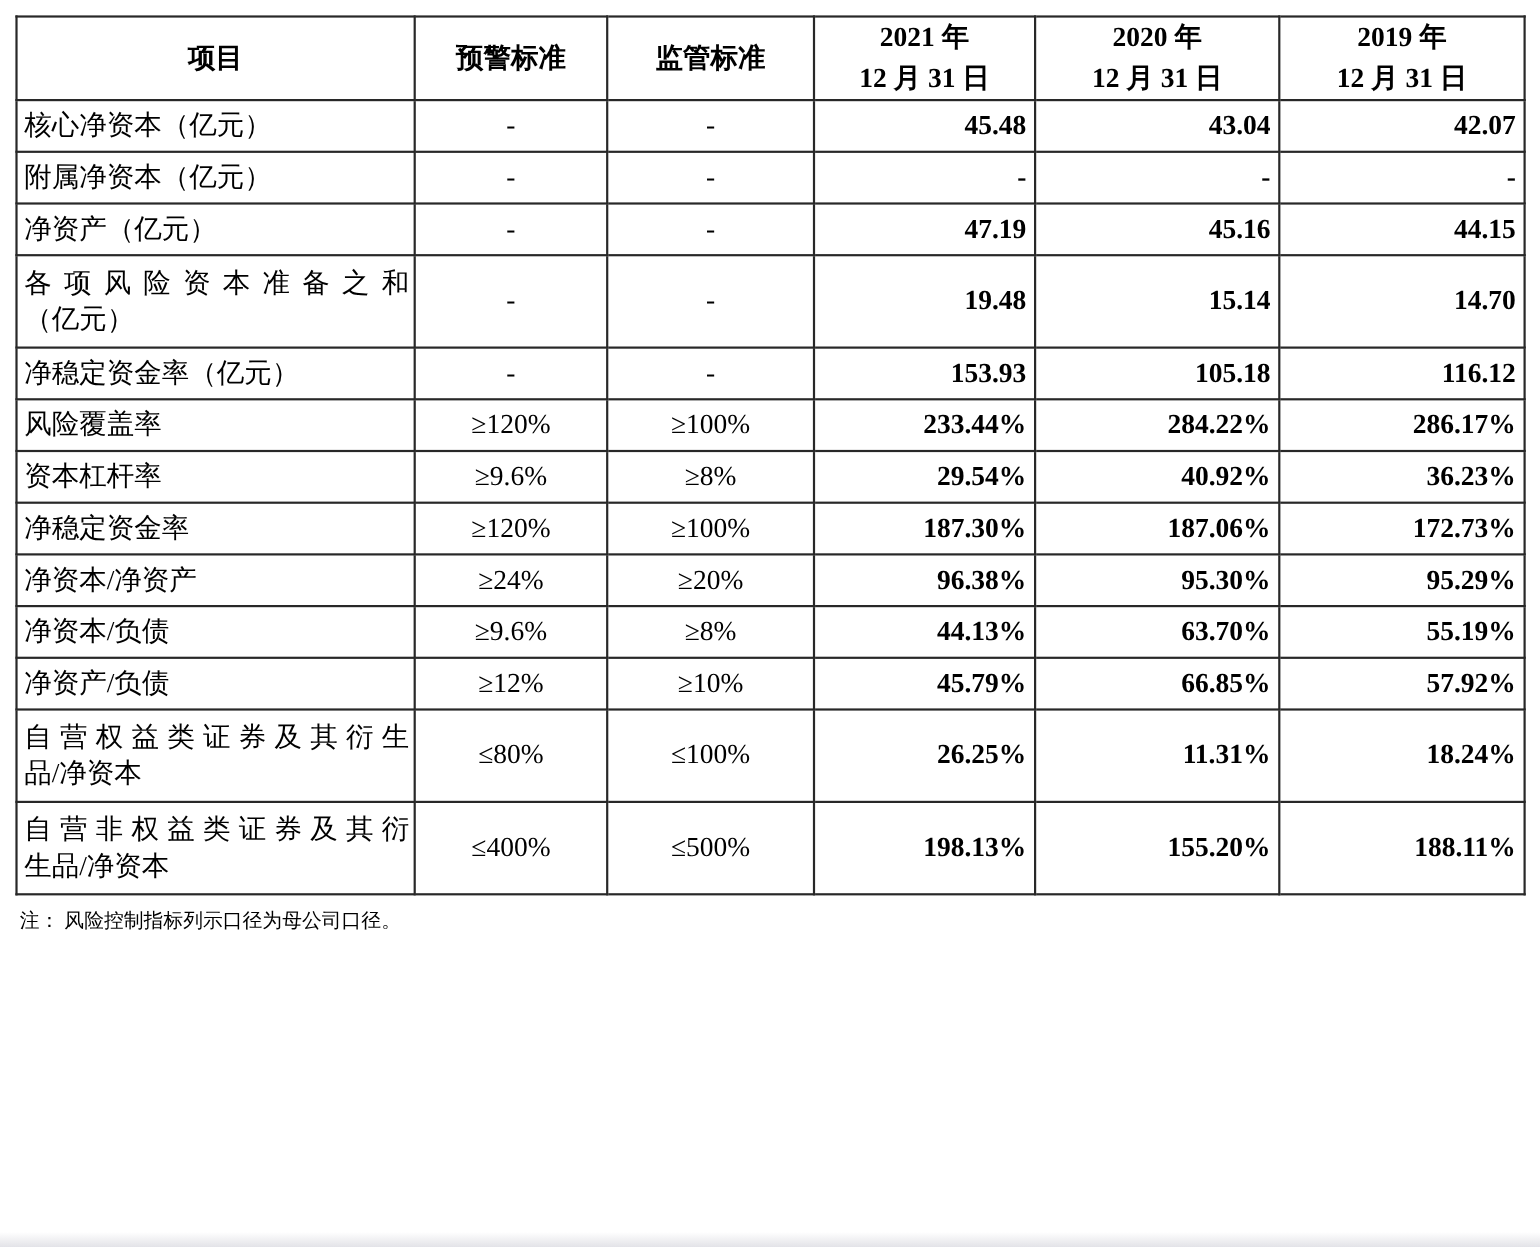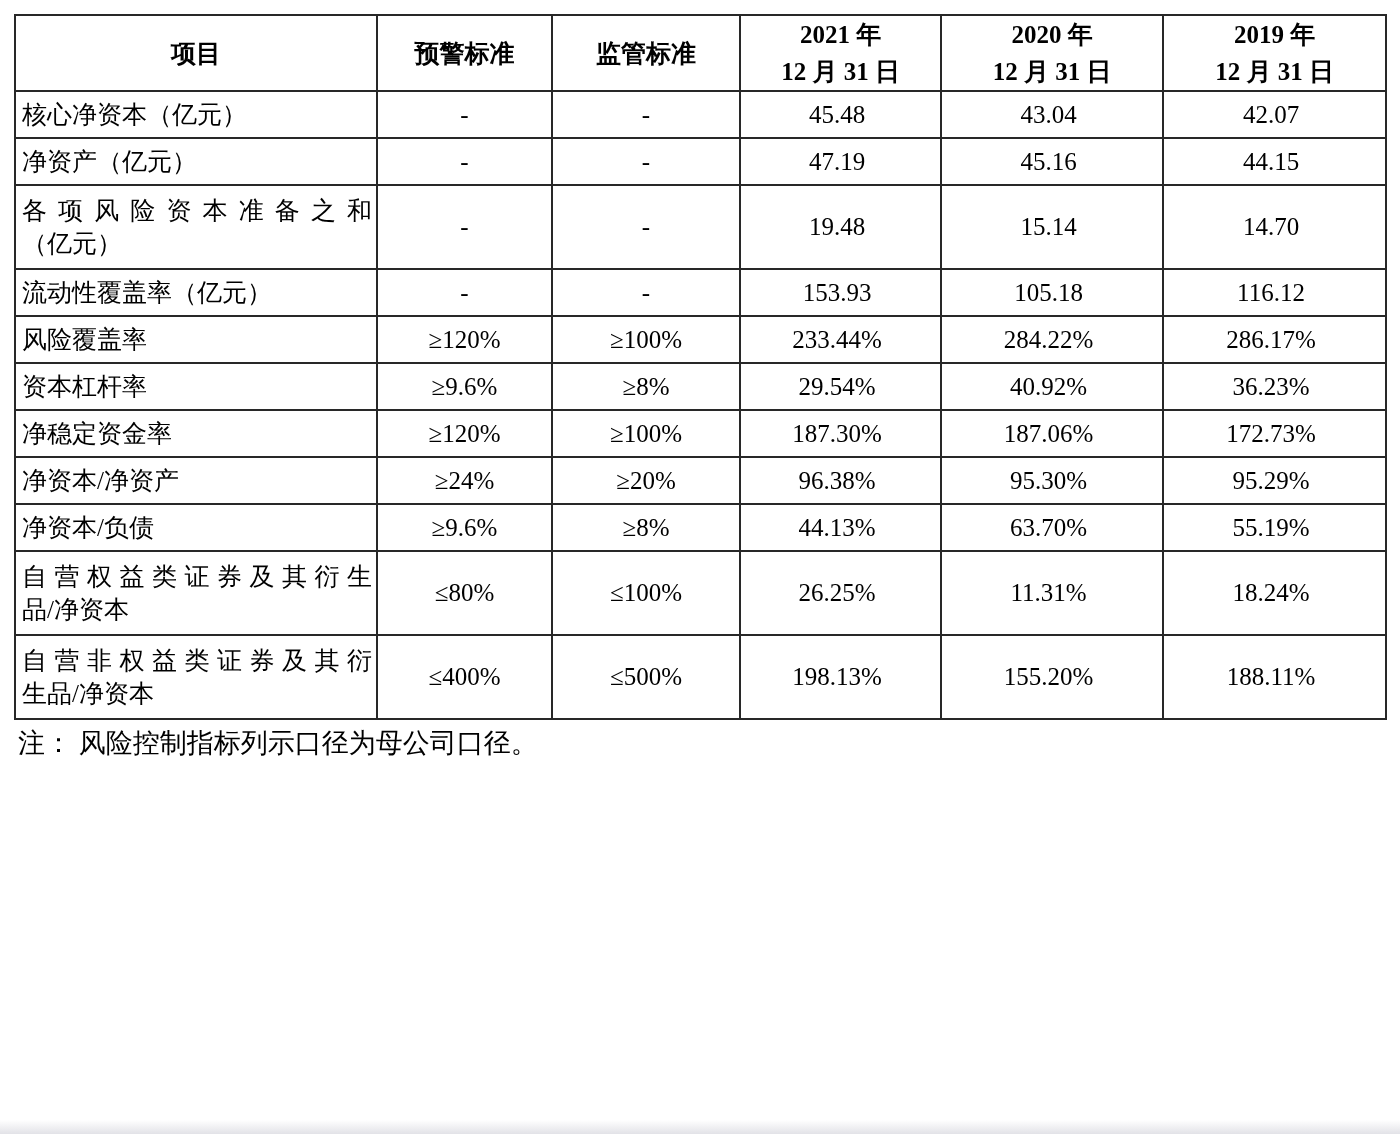--- a/index.html
+++ b/index.html
@@ -38,28 +38,28 @@
     text-align: center;
     line-height: 37px;
   }
   td.item {
     text-align: left;
     padding-left: 6px;
     padding-right: 4px;
     line-height: 33px;
   }
   td.mid { text-align: center; }
-  td.val { text-align: center; padding-right: 7px; }
+  td.val { text-align: right; padding-right: 7px; font-weight: bold; }
   .jline {
     text-align: justify;
     text-align-last: justify;
     text-justify: inter-character;
   }
   .note {
-    font-size: 27px;
+    font-size: 18px;
     margin-top: 7px;
     padding-left: 4px;
     line-height: 32px;
   }
   .bottom-fade {
     position: absolute;
     left: 0; right: 0; bottom: 0;
     height: 14px;
     background: linear-gradient(#ffffff, #e2e2e7);
   }
@@ -99,40 +99,48 @@
     <tbody>
       <tr class="h1">
         <td class="item">核心净资本（亿元）</td>
         <td class="mid">-</td>
         <td class="mid">-</td>
         <td class="val">45.48</td>
         <td class="val">43.04</td>
         <td class="val">42.07</td>
       </tr>
       <tr class="h1">
+        <td class="item">附属净资本（亿元）</td>
+        <td class="mid">-</td>
+        <td class="mid">-</td>
+        <td class="val">-</td>
+        <td class="val">-</td>
+        <td class="val">-</td>
+      </tr>
+      <tr class="h1">
         <td class="item">净资产（亿元）</td>
         <td class="mid">-</td>
         <td class="mid">-</td>
         <td class="val">47.19</td>
         <td class="val">45.16</td>
         <td class="val">44.15</td>
       </tr>
       <tr class="h2">
         <td class="item">
           <div class="jline">各项风险资本准备之和</div>
           <div>（亿元）</div>
         </td>
         <td class="mid">-</td>
         <td class="mid">-</td>
         <td class="val">19.48</td>
         <td class="val">15.14</td>
         <td class="val">14.70</td>
       </tr>
       <tr class="h1">
-        <td class="item">流动性覆盖率（亿元）</td>
+        <td class="item">净稳定资金率（亿元）</td>
         <td class="mid">-</td>
         <td class="mid">-</td>
         <td class="val">153.93</td>
         <td class="val">105.18</td>
         <td class="val">116.12</td>
       </tr>
       <tr class="h1">
         <td class="item">风险覆盖率</td>
         <td class="mid">≥120%</td>
         <td class="mid">≥100%</td>
@@ -164,20 +172,28 @@
         <td class="val">95.30%</td>
         <td class="val">95.29%</td>
       </tr>
       <tr class="h1">
         <td class="item">净资本/负债</td>
         <td class="mid">≥9.6%</td>
         <td class="mid">≥8%</td>
         <td class="val">44.13%</td>
         <td class="val">63.70%</td>
         <td class="val">55.19%</td>
+      </tr>
+      <tr class="h1">
+        <td class="item">净资产/负债</td>
+        <td class="mid">≥12%</td>
+        <td class="mid">≥10%</td>
+        <td class="val">45.79%</td>
+        <td class="val">66.85%</td>
+        <td class="val">57.92%</td>
       </tr>
       <tr class="h2">
         <td class="item">
           <div class="jline">自营权益类证券及其衍生</div>
           <div>品/净资本</div>
         </td>
         <td class="mid">≤80%</td>
         <td class="mid">≤100%</td>
         <td class="val">26.25%</td>
         <td class="val">11.31%</td>

